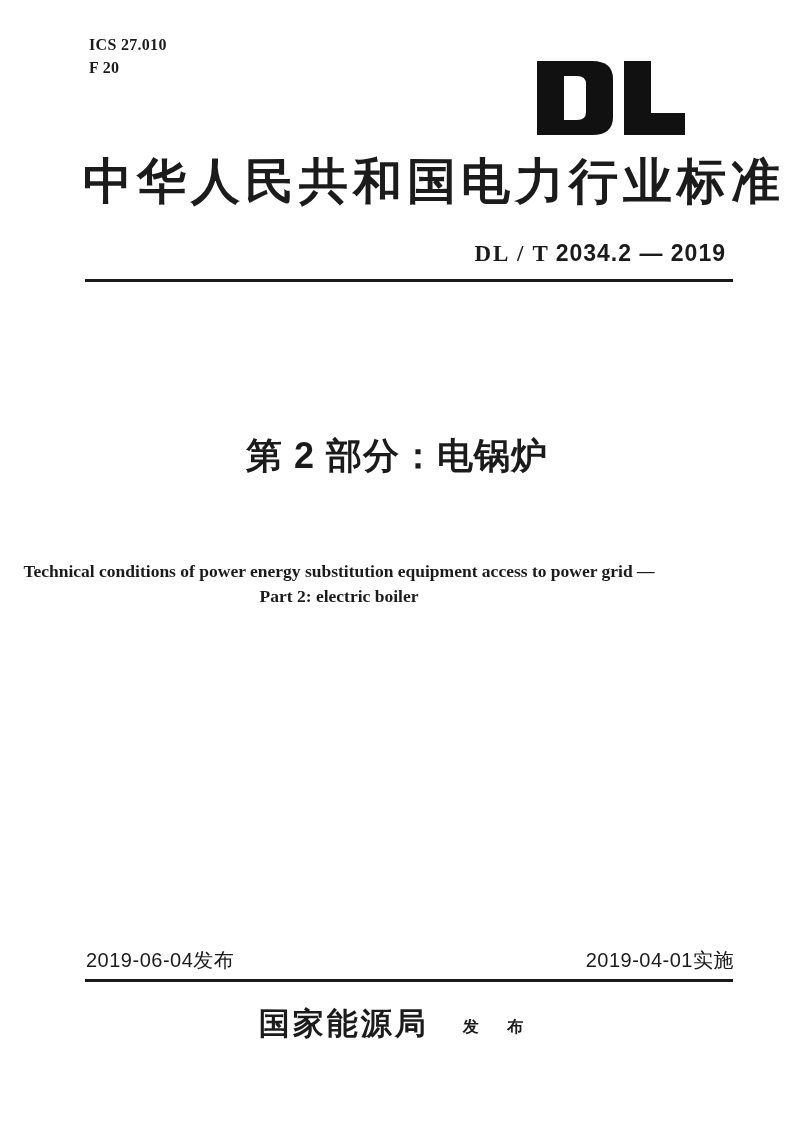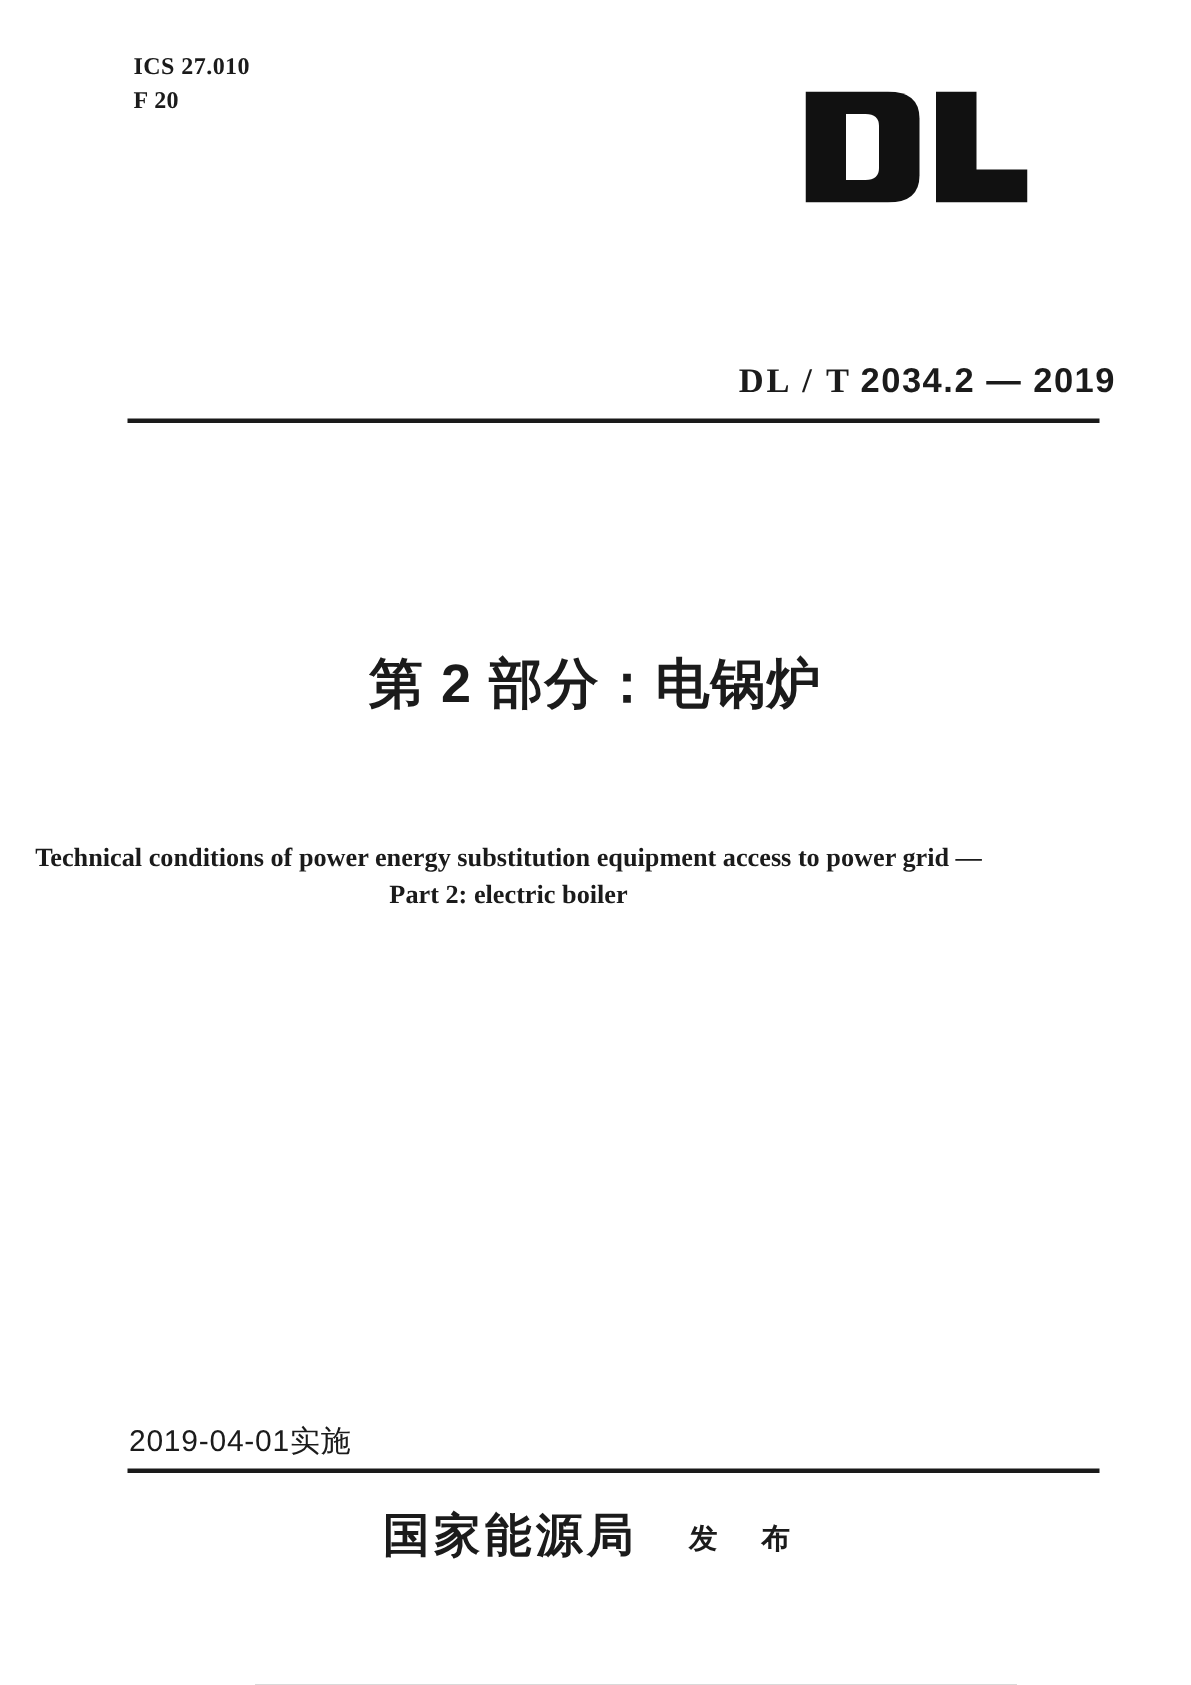--- a/index.html
+++ b/index.html
@@ -30,21 +30,21 @@
   }
   
   .series-title{
     position:absolute;left:83px;top:153px;width:680px;
     font-family:"Liberation Serif","DejaVu Serif",serif;
     font-weight:bold;font-size:49px;line-height:58px;
     letter-spacing:5px;white-space:nowrap;
   }
   
   .std-code{
-    position:absolute;right:84px;top:240px;
+    position:absolute;right:102px;top:240px;
     font-size:23px;font-weight:bold;white-space:nowrap;margin-left:24px;
   }
   .std-code .prefix{font-family:"Liberation Serif","DejaVu Serif",serif;letter-spacing:2px;}
   .std-code .number{font-family:"Liberation Sans","DejaVu Sans",sans-serif;letter-spacing:1px;}
   .rule{
     position:absolute;left:85px;width:648px;height:3px;
     background:#1a1a1a;
   }
   .rule-top{top:279px;}
   .rule-bottom{top:979px;}
@@ -76,21 +76,21 @@
     position:absolute;left:0;top:1003px;width:794px;
     text-align:center;white-space:nowrap;
   }
   .publisher-name{
     font-family:Liberation Mono, monospace;
     font-weight:bold;font-size:31px;letter-spacing:3px;
     vertical-align:baseline;
   }
   .publish-label{
     font-family:"Liberation Sans","DejaVu Sans",sans-serif;
-    font-weight:bold;font-size:19px;letter-spacing:12px;
+    font-weight:bold;font-size:16px;letter-spacing:12px;
     margin-left:30px;vertical-align:2px;
   }
 </style>
 </head>
 <body>
 
 <div class="page">
 
   <div class="ics-block">
     <div>ICS 27.010</div>
@@ -98,38 +98,40 @@
   </div>
 
   <svg class="logo" viewBox="0 0 148 74" role="img" aria-label="DL">
 
     <path d="M0,0 H55 Q76,0 76,18 V56 Q76,74 55,74 H0 Z" fill="#111"></path>
     <path d="M27,15 h13 q9,0 9,8 v28 q0,8 -9,8 h-13 Z" fill="#fff"></path>
 
     <path d="M87,0 h27 v52 h34 v22 h-61 Z" fill="#111"></path>
   </svg>
 
+  <div class="series-title">中华人民共和国电力行业标准</div>
 
   <div class="std-code">
     <span class="prefix">DL / T</span>
     <span class="number">2034.2 — 2019</span>
   </div>
 
   <div class="rule rule-top"></div>
 
   <div class="title-zh">
     <div>第 2 部分：电锅炉</div>
   </div>
 
   <div class="title-en">
     <div>Technical conditions of power energy substitution equipment access to power grid —</div>
     <div>Part 2: electric boiler</div>
   </div>
 
   <div class="dates">
+    <span><span>2019-06-04</span><span>发布</span></span>
     <span><span>2019-04-01</span><span>实施</span></span>
   </div>
 
   <div class="rule rule-bottom"></div>
 
   <div class="publisher-row">
     <span class="publisher-name">国家能源局</span>
     <span class="publish-label">发 布</span>
   </div>
 

